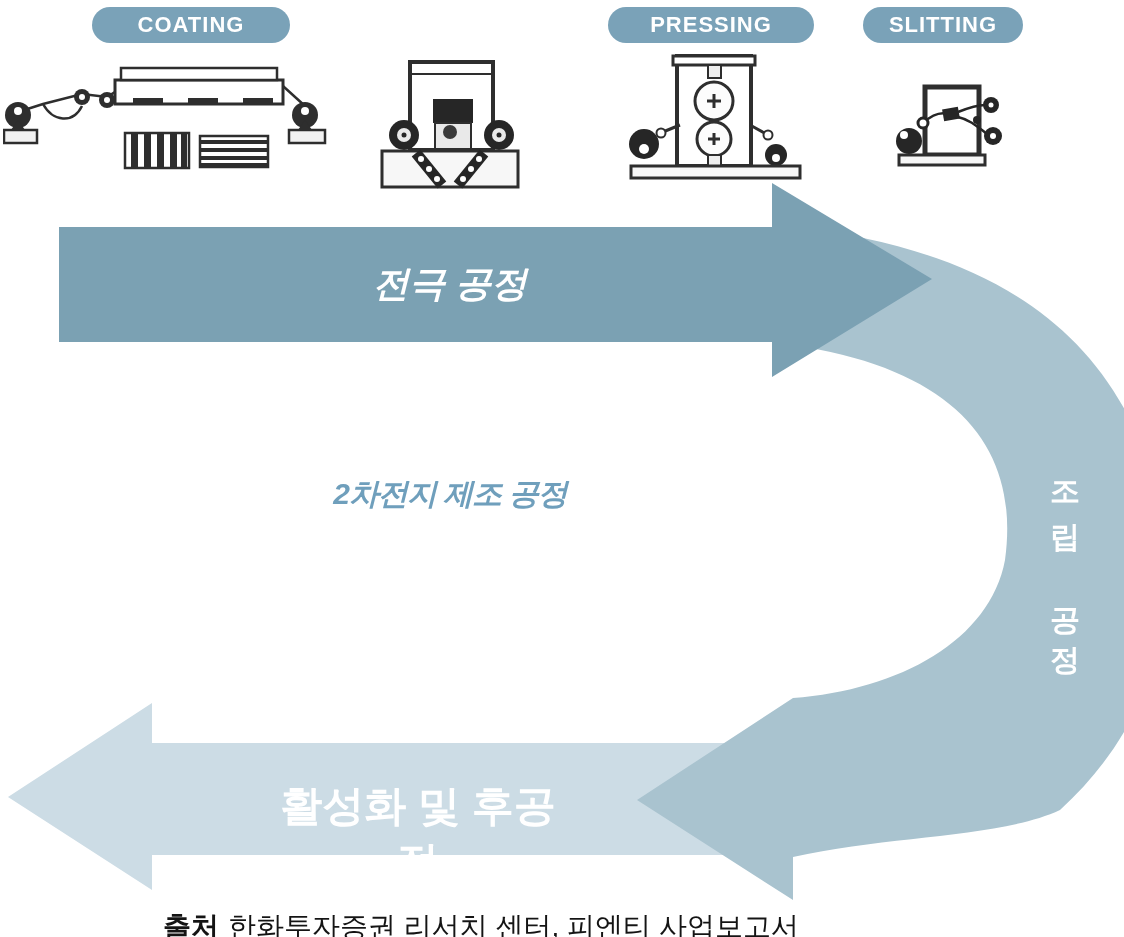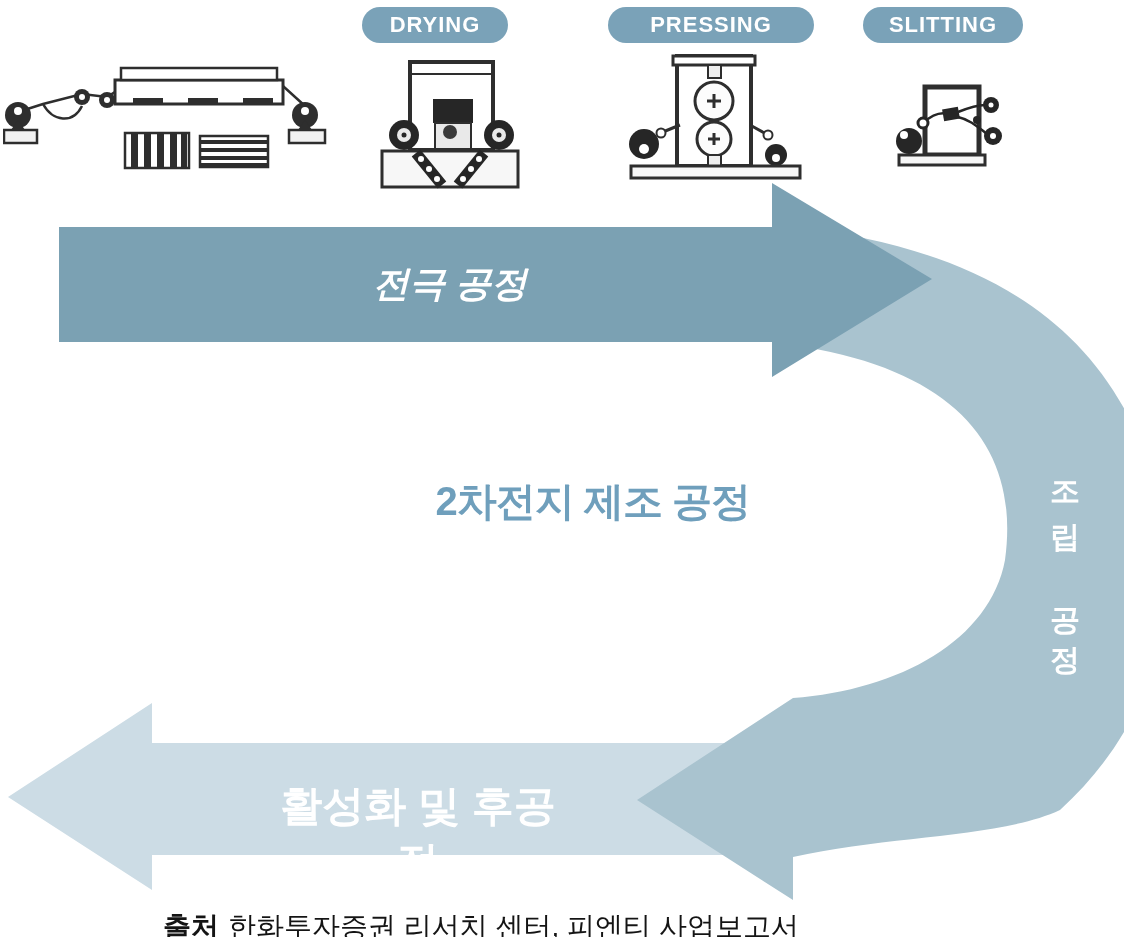--- a/index.html
+++ b/index.html
@@ -26,22 +26,22 @@
   }
   #electrode-label{left:300px;top:260px;width:300px;font-size:36px;font-style:italic;}
   #activation-label{left:263px;top:778px;width:310px;font-size:42px;}
   #assembly-label{
     left:1044px;top:462px;height:220px;font-size:30px;
     writing-mode:vertical-rl;text-orientation:upright;letter-spacing:10px;
     text-align:left;
   }
   #center-title{
     position:absolute;left:150px;top:474px;width:600px;z-index:4;
-    text-align:right;color:var(--title-text,#6f9fbc);
-    font-size:40px;font-weight:800;letter-spacing:-1px;
+    text-align:center;color:var(--title-text,#6f9fbc);
+    font-size:30px;font-weight:800;letter-spacing:-1px;font-style:italic;
   }
   #center-subtitle{
     position:absolute;left:100px;top:540px;width:700px;z-index:4;
     text-align:center;color:var(--subtitle-text,#7ca7c0);
     font-size:30px;font-weight:700;line-height:45px;
   }
   #source-line{
     position:absolute;left:163px;top:866px;z-index:5;
     color:var(--source-text,#141414);font-size:28px;white-space:nowrap;margin-top:42px;
   }
@@ -61,22 +61,22 @@
              C 1185 560, 1180 700, 1060 810
              C 1000 838, 890 835, 793 857
              L 793 900 L 637 800 L 793 698
              C 900 690, 990 640, 1005 560
              C 1020 450, 960 370, 793 345
              Z" fill="#a9c3cf"></path>
 
     <path d="M59 227 L772 227 L772 183 L932 279 L772 377 L772 342 L59 342 Z" fill="#7ba1b3"></path>
   </svg>
 
-  <div class="stage-badge badge-drying">
-    <span>DRYING</span>
+  <div class="stage-badge badge-coating">
+    <span>COATING</span>
   </div>
   <div class="stage-badge badge-pressing">
     <span>PRESSING</span>
   </div>
   <div class="stage-badge badge-slitting">
     <span>SLITTING</span>
   </div>
 
   <svg class="machine" style="left:3px;top:64px;" width="330" height="106" viewBox="0 0 330 106">
     <path d="M15 48 L40 40 L79 30 L104 33 L112 28 L280 22 L302 42" fill="none" stroke="#2e2e2e" stroke-width="2.5"></path>

